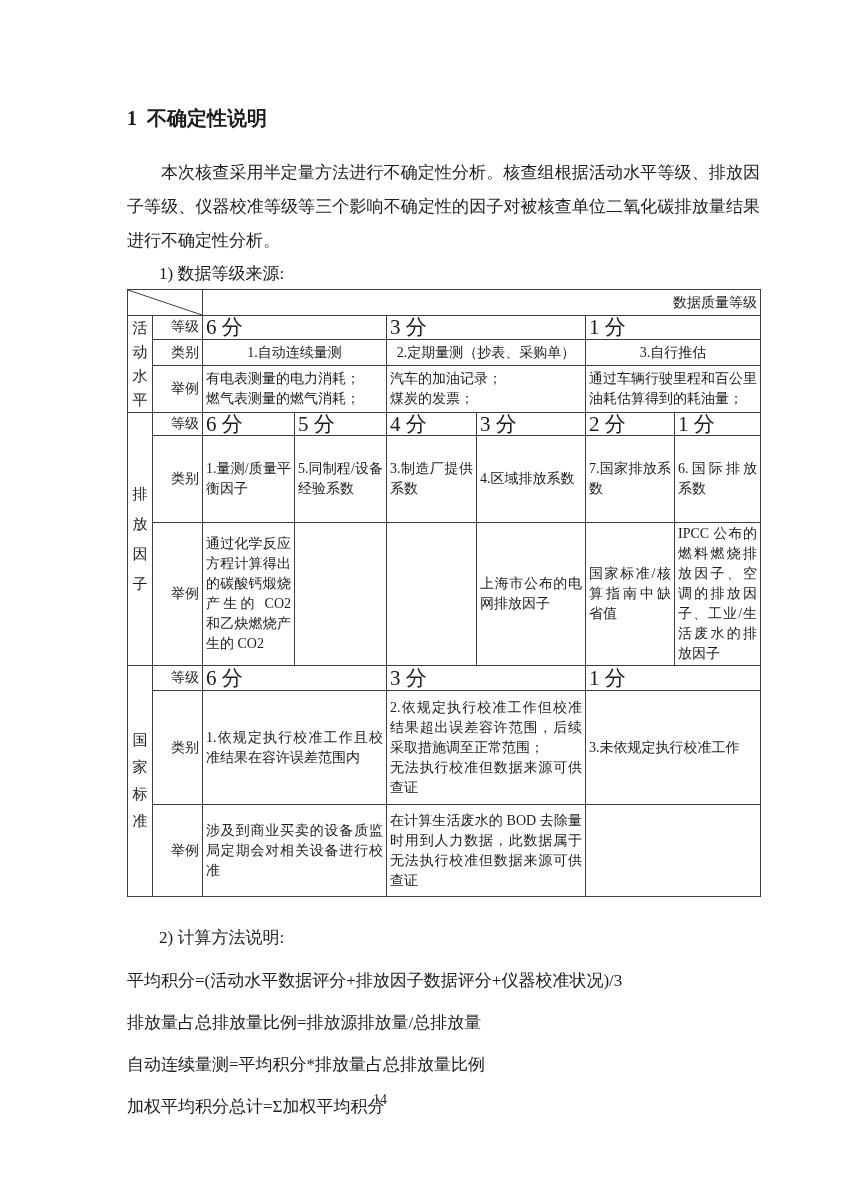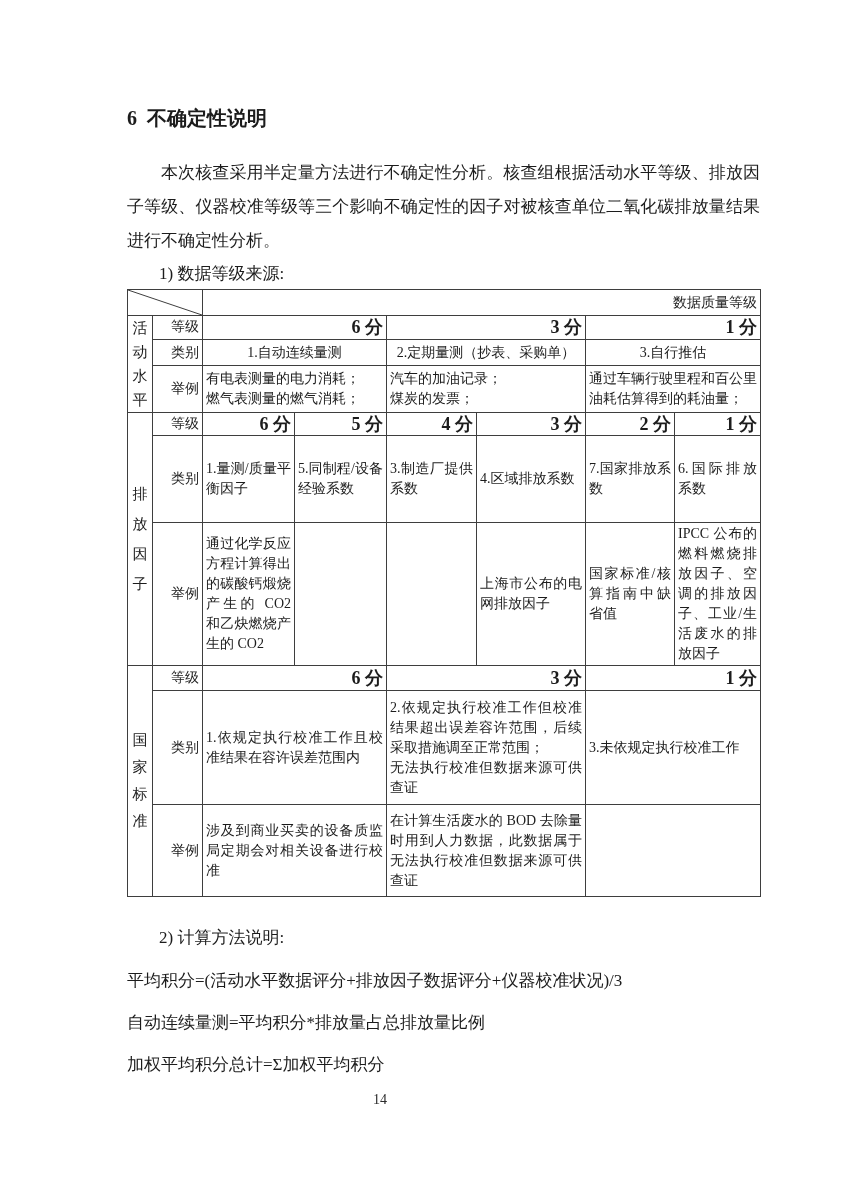--- a/index.html
+++ b/index.html
@@ -30,21 +30,21 @@
     font-size:14px; line-height:20px;
   }
   .grade-table td {
     border:1px solid #3e3e3e; padding:1px 3px; vertical-align:middle;
     overflow:hidden;
   }
   td.diag { position:relative; padding:0; }
   td.diag svg { position:absolute; left:0; top:0; width:100%; height:100%; display:block; }
   td.qheader { text-align:right; }
   td.sublabel { text-align:right; }
-  td.grade { font-weight:700; text-align:right; font-size:18px; }
+  td.grade { font-weight:400; text-align:left; font-size:21px; }
   td.center { text-align:center; }
   td.cellj { text-align:justify; white-space:pre-line; }
   td.vlabel { text-align:center; padding:0; }
   td.vlabel span { display:inline-block; width:1em; font-size:15px; text-align:center; }
   .v-act span { line-height:24px; }
   .v-emi span { line-height:30px; }
   .v-ins span { line-height:27px; }
   tr.r-qh  { height:26px; }
   tr.r-g1  { height:23px; }
   tr.r-c1  { height:25px; }
@@ -59,21 +59,21 @@
   .page-number {
     position:absolute; left:0; top:1092px; width:760px;
     text-align:center; font-size:14px; color:#2a2a2a;
   }
 </style>
 </head>
 <body>
 
 <div class="content">
 
-  <h1 class="heading">6  不确定性说明</h1>
+  <h1 class="heading">1  不确定性说明</h1>
 
   <p class="intro">本次核查采用半定量方法进行不确定性分析。核查组根据活动水平等级、排放因子等级、仪器校准等级等三个影响不确定性的因子对被核查单位二氧化碳排放量结果进行不确定性分析。</p>
 
   <p class="list-label">1) 数据等级来源:</p>
 
   <table class="grade-table">
     <colgroup>
       <col style="width:25px">
         <col style="width:50px">
       <col style="width:92px">
@@ -164,18 +164,19 @@
       <td colspan="2" class="cellj">涉及到商业买卖的设备质监局定期会对相关设备进行校准</td>
       <td colspan="2" class="cellj">在计算生活废水的 BOD 去除量时用到人力数据，此数据属于无法执行校准但数据来源可供查证</td>
       <td colspan="2" class="cellj"></td>
     </tr>
   </tbody>
     </table>
 
   <p class="list-label2">2) 计算方法说明:</p>
 
   <p class="formula">平均积分=(活动水平数据评分+排放因子数据评分+仪器校准状况)/3</p>
+  <p class="formula">排放量占总排放量比例=排放源排放量/总排放量</p>
   <p class="formula">自动连续量测=平均积分*排放量占总排放量比例</p>
   <p class="formula">加权平均积分总计=Σ加权平均积分</p>
 
 </div>
 
 <div class="page-number">14</div>
 
 </body></html>

